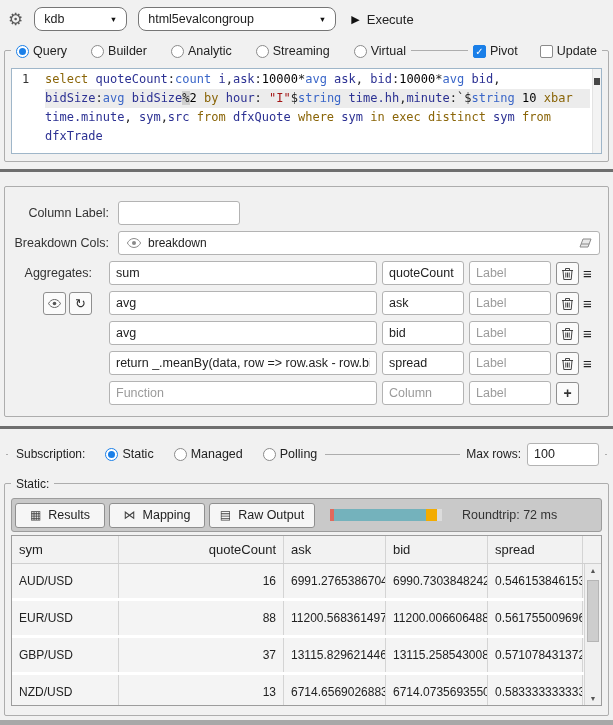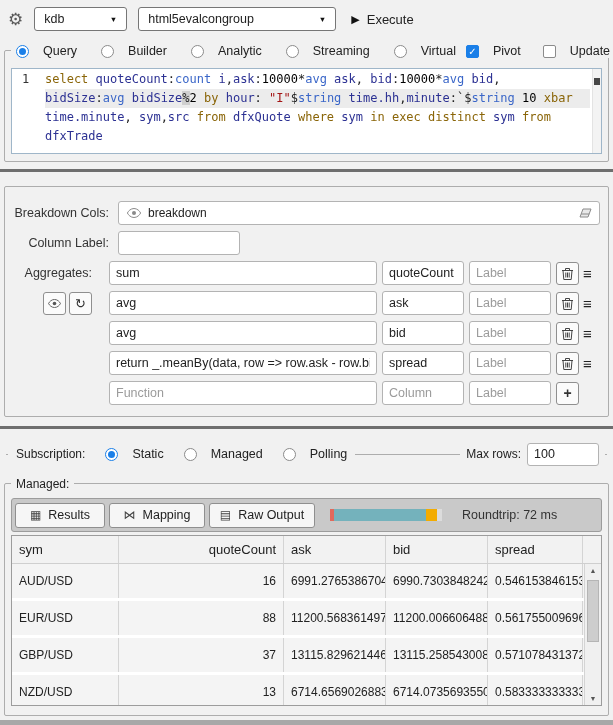--- a/index.html
+++ b/index.html
@@ -2,39 +2,39 @@
 <html><head>
 <meta charset="utf-8">
 <style>
   html,body{margin:0;padding:0}
   body{width:613px;height:725px;background:#f1f1f1;font-family:"Liberation Sans",sans-serif;
        font-size:12px;color:#222;overflow:hidden;position:relative}
 
   
   .toolbar{display:flex;align-items:center;gap:11px;padding:6px 8px;height:26px}
   .gear{color:#5a5a5a;font-size:17px;line-height:1;cursor:default}
-  .select{background:#fff;border:1px solid #767676;border-radius:3px;height:24px;box-sizing:border-box;
+  .select{background:#fff;border:1px solid #767676;border-radius:8px;height:24px;box-sizing:border-box;
           display:flex;align-items:center;justify-content:space-between;padding:0 9px;font-size:12.5px;cursor:pointer}
   .select .caret{font-size:7.5px;color:#111;margin-left:8px}
   .sel-type{width:93px}
   .sel-group{width:198px}
   .execute{display:flex;align-items:center;gap:7px;font-size:13px;margin-left:4px;cursor:pointer}
   .play{font-size:11px;color:#111}
 
   
   .gbox{border:1px solid #adadad;border-radius:2px;margin:0 4px;position:relative;background:#f1f1f1}
   .legendrow{position:absolute;top:-9px;left:6px;right:6px;height:18px;display:flex;align-items:center}
   .lg{background:#f1f1f1;display:flex;align-items:center;padding:0 5px}
   .spacer{flex:1}
 
   .radio{width:13px;height:13px;border:1px solid #8b8b8b;border-radius:50%;background:#fff;
          display:inline-block;position:relative;box-sizing:border-box;flex:none}
   .radio.sel{border-color:#1a7fe8;border-width:1.5px}
   .radio.sel::after{content:"";position:absolute;left:2px;top:2px;right:2px;bottom:2px;background:#1a7fe8;border-radius:50%}
-  .opt{display:flex;align-items:center;gap:14px;font-size:12.5px;cursor:pointer}
+  .opt{display:flex;align-items:center;gap:4px;font-size:12.5px;cursor:pointer}
   .checkbox{width:13px;height:13px;border:1px solid #8b8b8b;border-radius:2px;background:#fff;
             box-sizing:border-box;flex:none;color:#fff;font-size:10px;line-height:11px;text-align:center}
   .checkbox.checked{background:#1a7fe8;border-color:#1a7fe8}
 
   
   .editor{display:flex;background:#fff;border:1px solid #9fb6c9;margin:4px 6px 7px;height:84px;
           font-family:"DejaVu Sans Mono",monospace;font-size:12px;line-height:19px}
   .gutter{width:27px;flex:none;text-align:center;color:#333;padding-top:1px}
   .codearea{flex:1;overflow:hidden;padding:1px 2px 0 6px}
   .code-line{white-space:pre}
@@ -164,43 +164,43 @@
       </div>
     <div class="vscroll">
         <div class="vthumb"></div>
       </div>
   </div>
 </div>
 
 <div class="splitter"></div>
 
 <div class="gbox" style="margin-top:14px;padding:14px 0 5px">
+
+  <div class="prow">
+    <div class="prow-label">Column Label:</div>
+    <input class="tinput" style="width: 122px;" value="">
+  </div>
 
   <div class="prow">
     <div class="prow-label">Breakdown Cols:</div>
     <div class="iconinput">
       <svg width="14" height="10" viewBox="0 0 14 10">
           <path d="M7 0.5C3.8 0.5 1.3 3 0.4 5 1.3 7 3.8 9.5 7 9.5S12.7 7 13.6 5C12.7 3 10.2 0.5 7 0.5z" fill="none" stroke="#8a8a8a"></path>
           <circle cx="7" cy="5" r="2" fill="#8a8a8a"></circle>
         </svg>
       <span>breakdown</span>
       <span class="eraser">
         <svg width="13" height="11" viewBox="0 0 13 11">
             <path d="M4 1 L12 1 L9 9 L1 9 Z" fill="#e9e9e9" stroke="#8a8a8a"></path>
             <path d="M2.2 6 L10.2 6" stroke="#8a8a8a"></path>
           </svg>
       </span>
     </div>
   </div>
 
-  <div class="prow">
-    <div class="prow-label">Column Label:</div>
-    <input class="tinput" style="width: 122px;" value="">
-  </div>
-
   <div id="agg-rows">
       <div class="prow">
         <div class="agg-side">
           <span class="hdr">Aggregates:</span>
         </div>
         <input class="tinput agg-func" value="sum" style="">
         <input class="tinput agg-col" value="quoteCount" style="">
         <input class="tinput agg-lab" placeholder="Label" style="">
         <div class="agg-end">
           <span class="sbtn">
@@ -303,21 +303,21 @@
   </div>
   <div class="sub-right">
     <span>Max rows:</span>
     <input class="tinput maxrows" value="100" style="">
   </div>
 </div>
 
 <div class="gbox" style="margin-top:16px;padding:12px 0 9px">
   <div class="legendrow">
     <div class="lg">
-      <span>Managed:</span>
+      <span>Static:</span>
     </div>
     <div class="spacer"></div>
   </div>
 
   <div class="tabbar">
     <span id="results-tabs" style="display:flex;gap:4px">
         <span class="rtab tab-w1">
           <span class="ticon">▦</span>
           <span>Results</span>
         </span>

